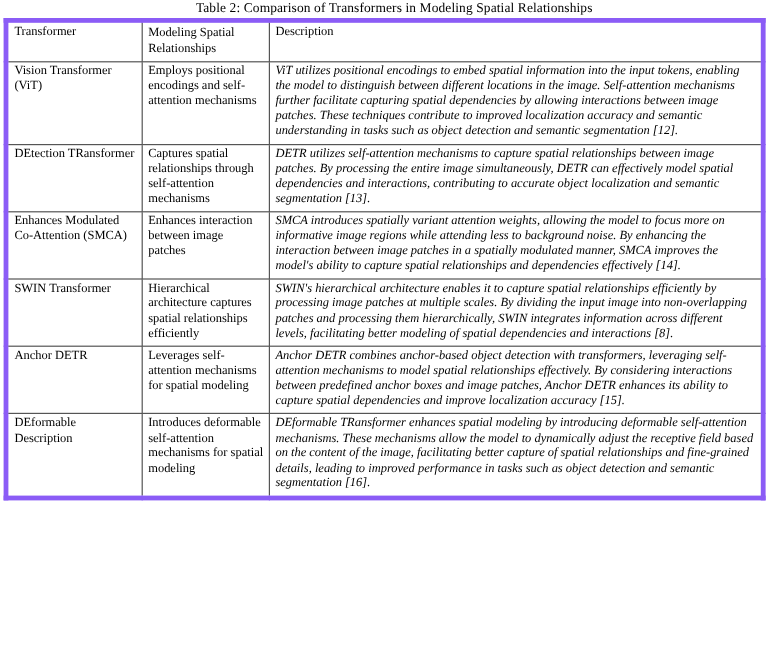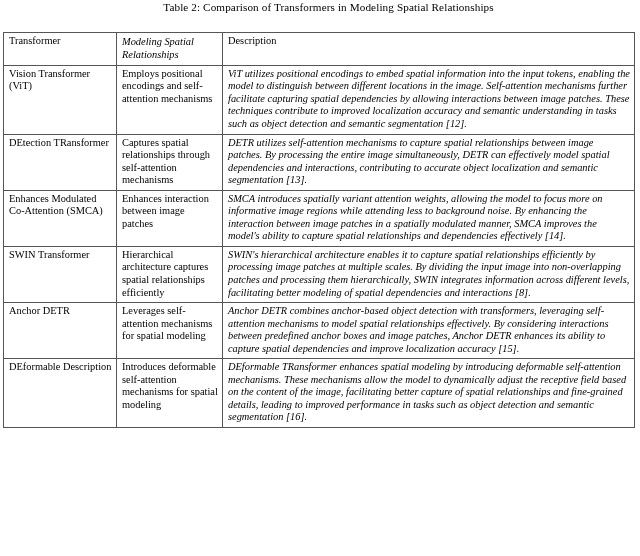--- a/index.html
+++ b/index.html
@@ -25,22 +25,22 @@
     line-height: 13px;
     padding-top: 1px;
     letter-spacing: 0.1px;
     margin-left: 17px;
   }
   table.tbl {
     border-collapse: collapse;
     table-layout: fixed;
     width: 631px;
     margin-left: 3px;
-    margin-top: 18px;
-    border: 1px solid #8b5cf6;
+    margin-top: 1px;
+    border: 4px solid #8b5cf6;
   }
   table.tbl td, table.tbl th {
     border: 1px solid #555555;
     vertical-align: top;
     padding: 2px 4px 3px 5px;
     font-size: 10.4px;
     line-height: 12.55px;
     font-weight: normal;
     text-align: left;
   }
@@ -59,21 +59,21 @@
     text-align: justify;
     text-justify: inter-word;
     hyphens: manual;
     padding-right: 5px;
     font-style: italic;
   }
   td.name, td.modeling {
     word-wrap: break-word;
   }
   
-  thead th.h2 { line-height: 13.4px; font-style: italic; }
+  thead th.h2 { line-height: 13.4px; }
 </style>
 </head>
 <body>
 
 <div class="page">
 
   <div class="caption">Table 2: Comparison of Transformers in Modeling Spatial Relationships</div>
 
   <table class="tbl">
     <colgroup>

